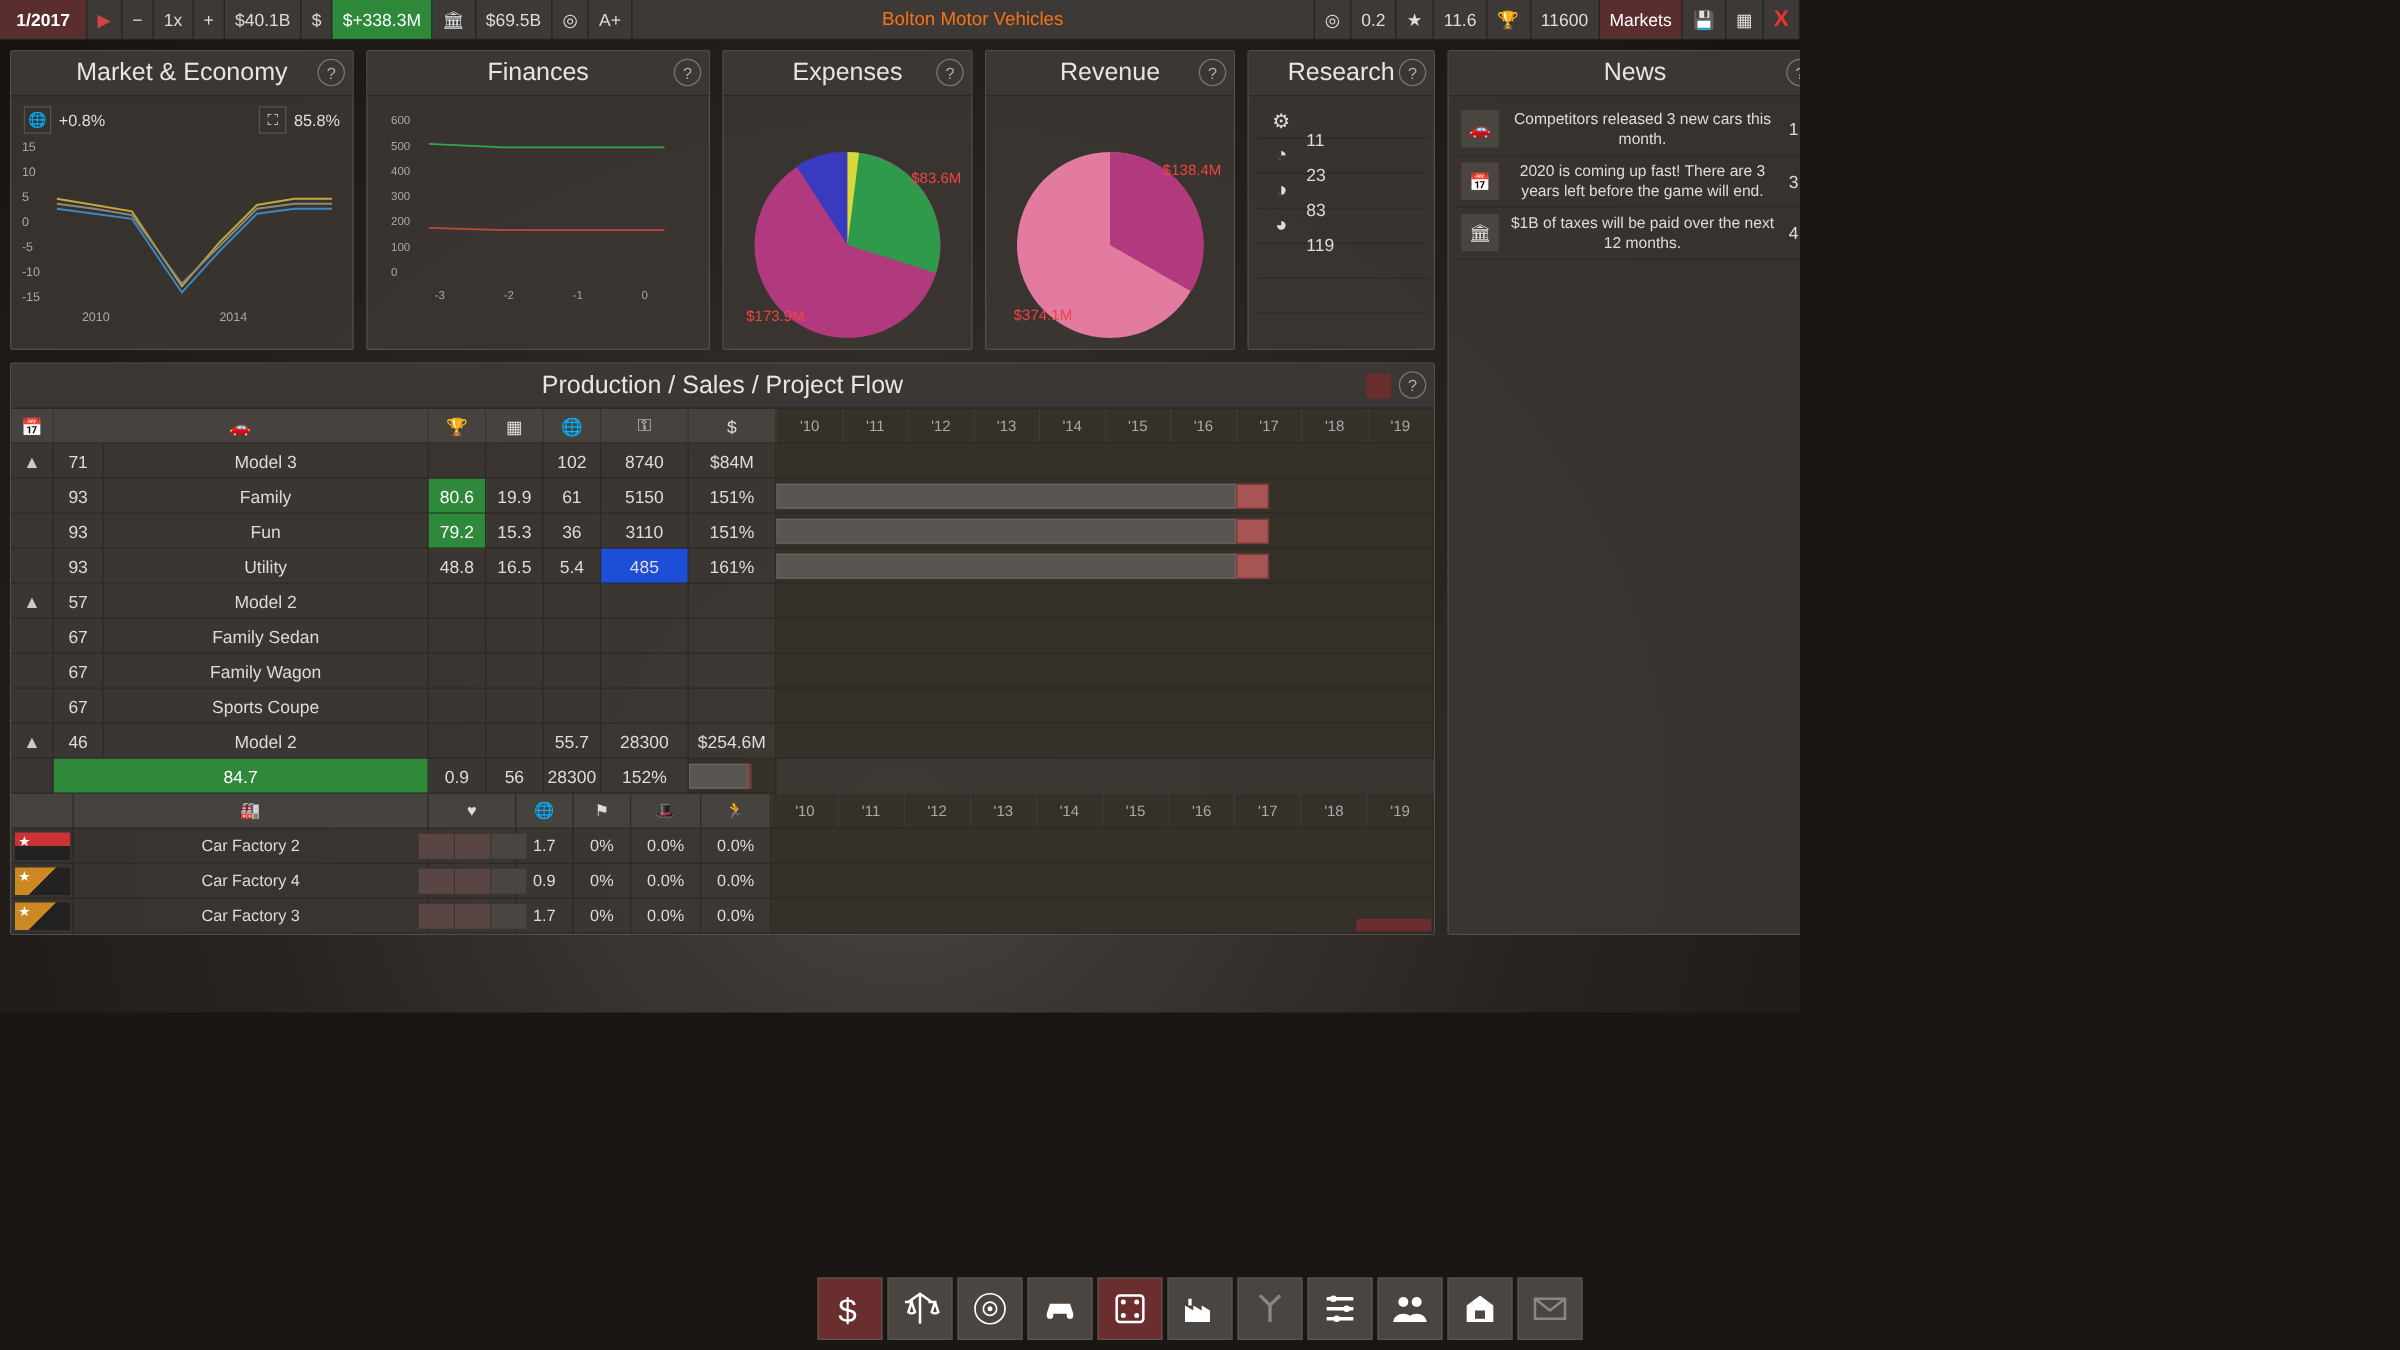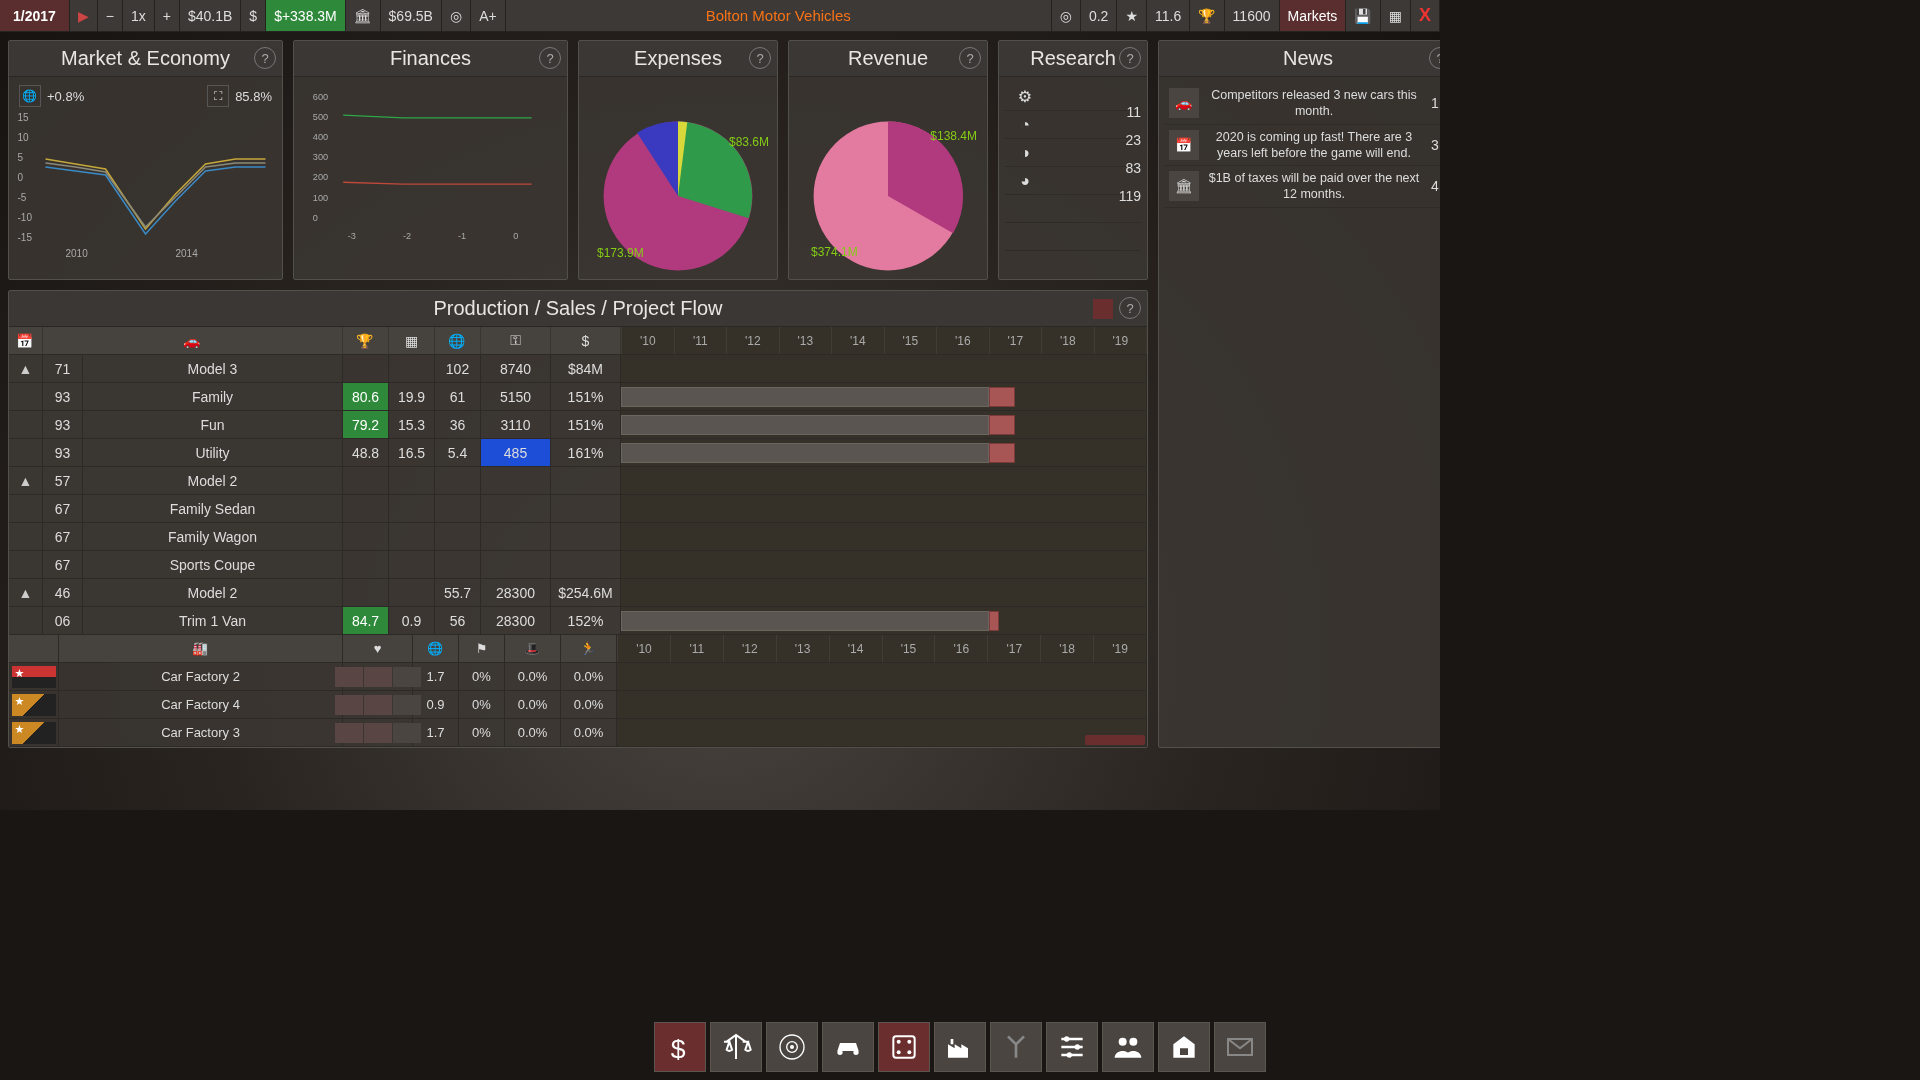--- a/index.html
+++ b/index.html
@@ -28,27 +28,27 @@
 #market svg{width:100%;height:150px;}
 #market .mrow{display:flex;align-items:center;gap:6px;font-size:13px;padding:2px 4px;}
 #market .mico{width:22px;height:22px;border:1px solid #555;display:flex;align-items:center;justify-content:center;font-size:12px;}
 
 
 #finances svg{width:100%;height:170px;}
 
 
 .pie{position:relative;height:100%;}
 .pie svg{width:100%;height:100%;}
-.pielabel{position:absolute;font-size:12px;color:#84cc16;white-space:nowrap;}
+.pielabel{position:absolute;font-size:12px;color:#ef4444;white-space:nowrap;}
 
 
 #research .rlist{display:flex;flex-direction:column;}
 #research .rrow{display:flex;height:28px;align-items:center;border-bottom:1px solid #2e2b28;}
 #research .rico{width:40px;display:flex;align-items:center;justify-content:center;}
-#research .rval{flex:1;text-align:right;font-size:14px;margin-top:30px;}
+#research .rval{flex:1;text-align:left;font-size:14px;margin-top:30px;}
 
 
 #newsPanel{grid-column:6;grid-row:1 / span 2;}
 #newsPanel .nitem{display:flex;align-items:center;border-bottom:1px solid #2e2b28;padding:4px;}
 #newsPanel .nico{width:30px;height:30px;background:#4a4540;display:flex;align-items:center;justify-content:center;margin-right:6px;font-size:14px;}
 #newsPanel .ntxt{flex:1;font-size:12.5px;text-align:center;color:#ddd;line-height:1.3;}
 #newsPanel .ncount{width:24px;text-align:center;font-size:14px;color:#ddd;}
 
 
 #prod{grid-column:1 / 6;grid-row:2;display:flex;flex-direction:column;}
@@ -420,24 +420,20 @@
             </div>
       <div class=""></div>
       <div></div>
       <div>55.7</div>
       <div class="">28300</div>
       <div>$254.6M</div>
       <div class="tl"></div>
     </div>
           <div class="prow">
       <div class="expand"></div>
-      <div class="idx name" style="display:grid;grid-template-columns:40px 1fr">
-              <span style="display:flex;align-items:center;justify-content:center;border-right:1px solid #2c2926;height:100%">06</span>
-              <span style="display:flex;align-items:center;justify-content:center">Trim 1 Van</span>
-            </div>
       <div class="green-cell">84.7</div>
       <div>0.9</div>
       <div>56</div>
       <div class="">28300</div>
       <div>152%</div>
       <div class="tl">
               <div class="tl-bar" style="left:0%;width:70%"></div>
               <div class="tl-bar red" style="left:70%;width:2%"></div>
             </div>
     </div>

